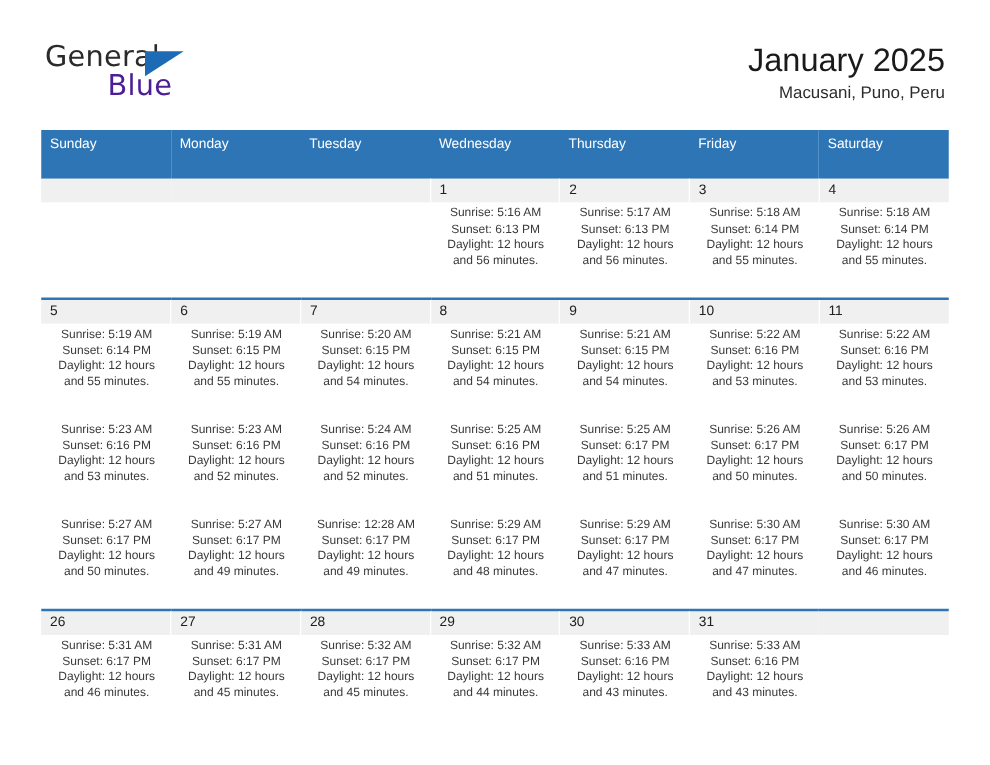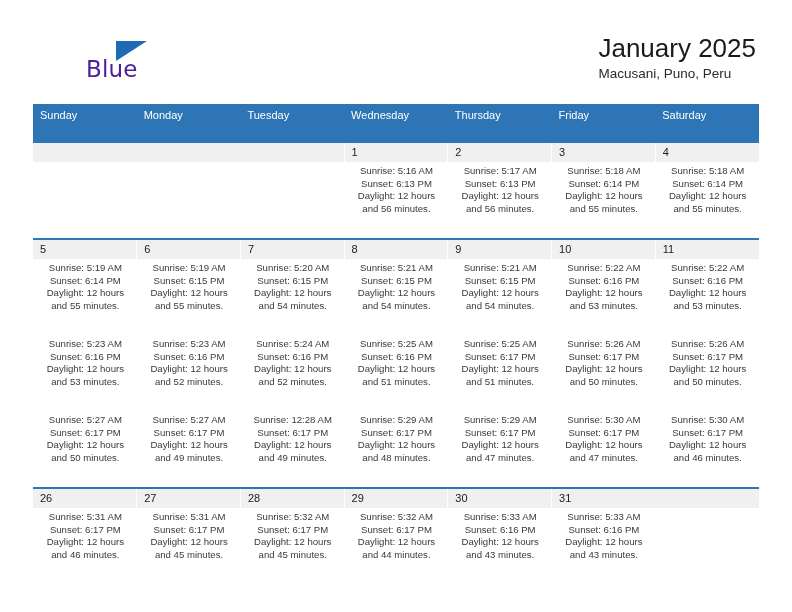--- a/index.html
+++ b/index.html
@@ -62,21 +62,21 @@
     top: 8px;
     width: 0;
     height: 0;
     border-left: 31px solid #1d6bb5;
     border-bottom: 20px solid transparent;
   }
   .title-block {
     position: absolute;
     right: 36px;
     top: 32px;
-    text-align: left;
+    text-align: right;
   }
   .cal-title {
     font-size: 26px;
     font-weight: 400;
     color: #1a1a1a;
     line-height: 32px;
     white-space: nowrap;
   }
   .cal-subtitle {
     font-size: 13.5px;
@@ -142,20 +142,21 @@
   tr.detail td .ln { white-space: nowrap; }
 </style>
 </head>
 <body>
 
 <div class="page">
 
   <div class="header">
 
     <div class="logo">
+      <span class="logo-general">General</span>
       <span class="logo-tri"></span>
       <span class="logo-blue">Blue</span>
     </div>
 
     <div class="title-block">
       <div class="cal-title">January 2025</div>
       <div class="cal-subtitle">Macusani, Puno, Peru</div>
     </div>
 
   </div>

